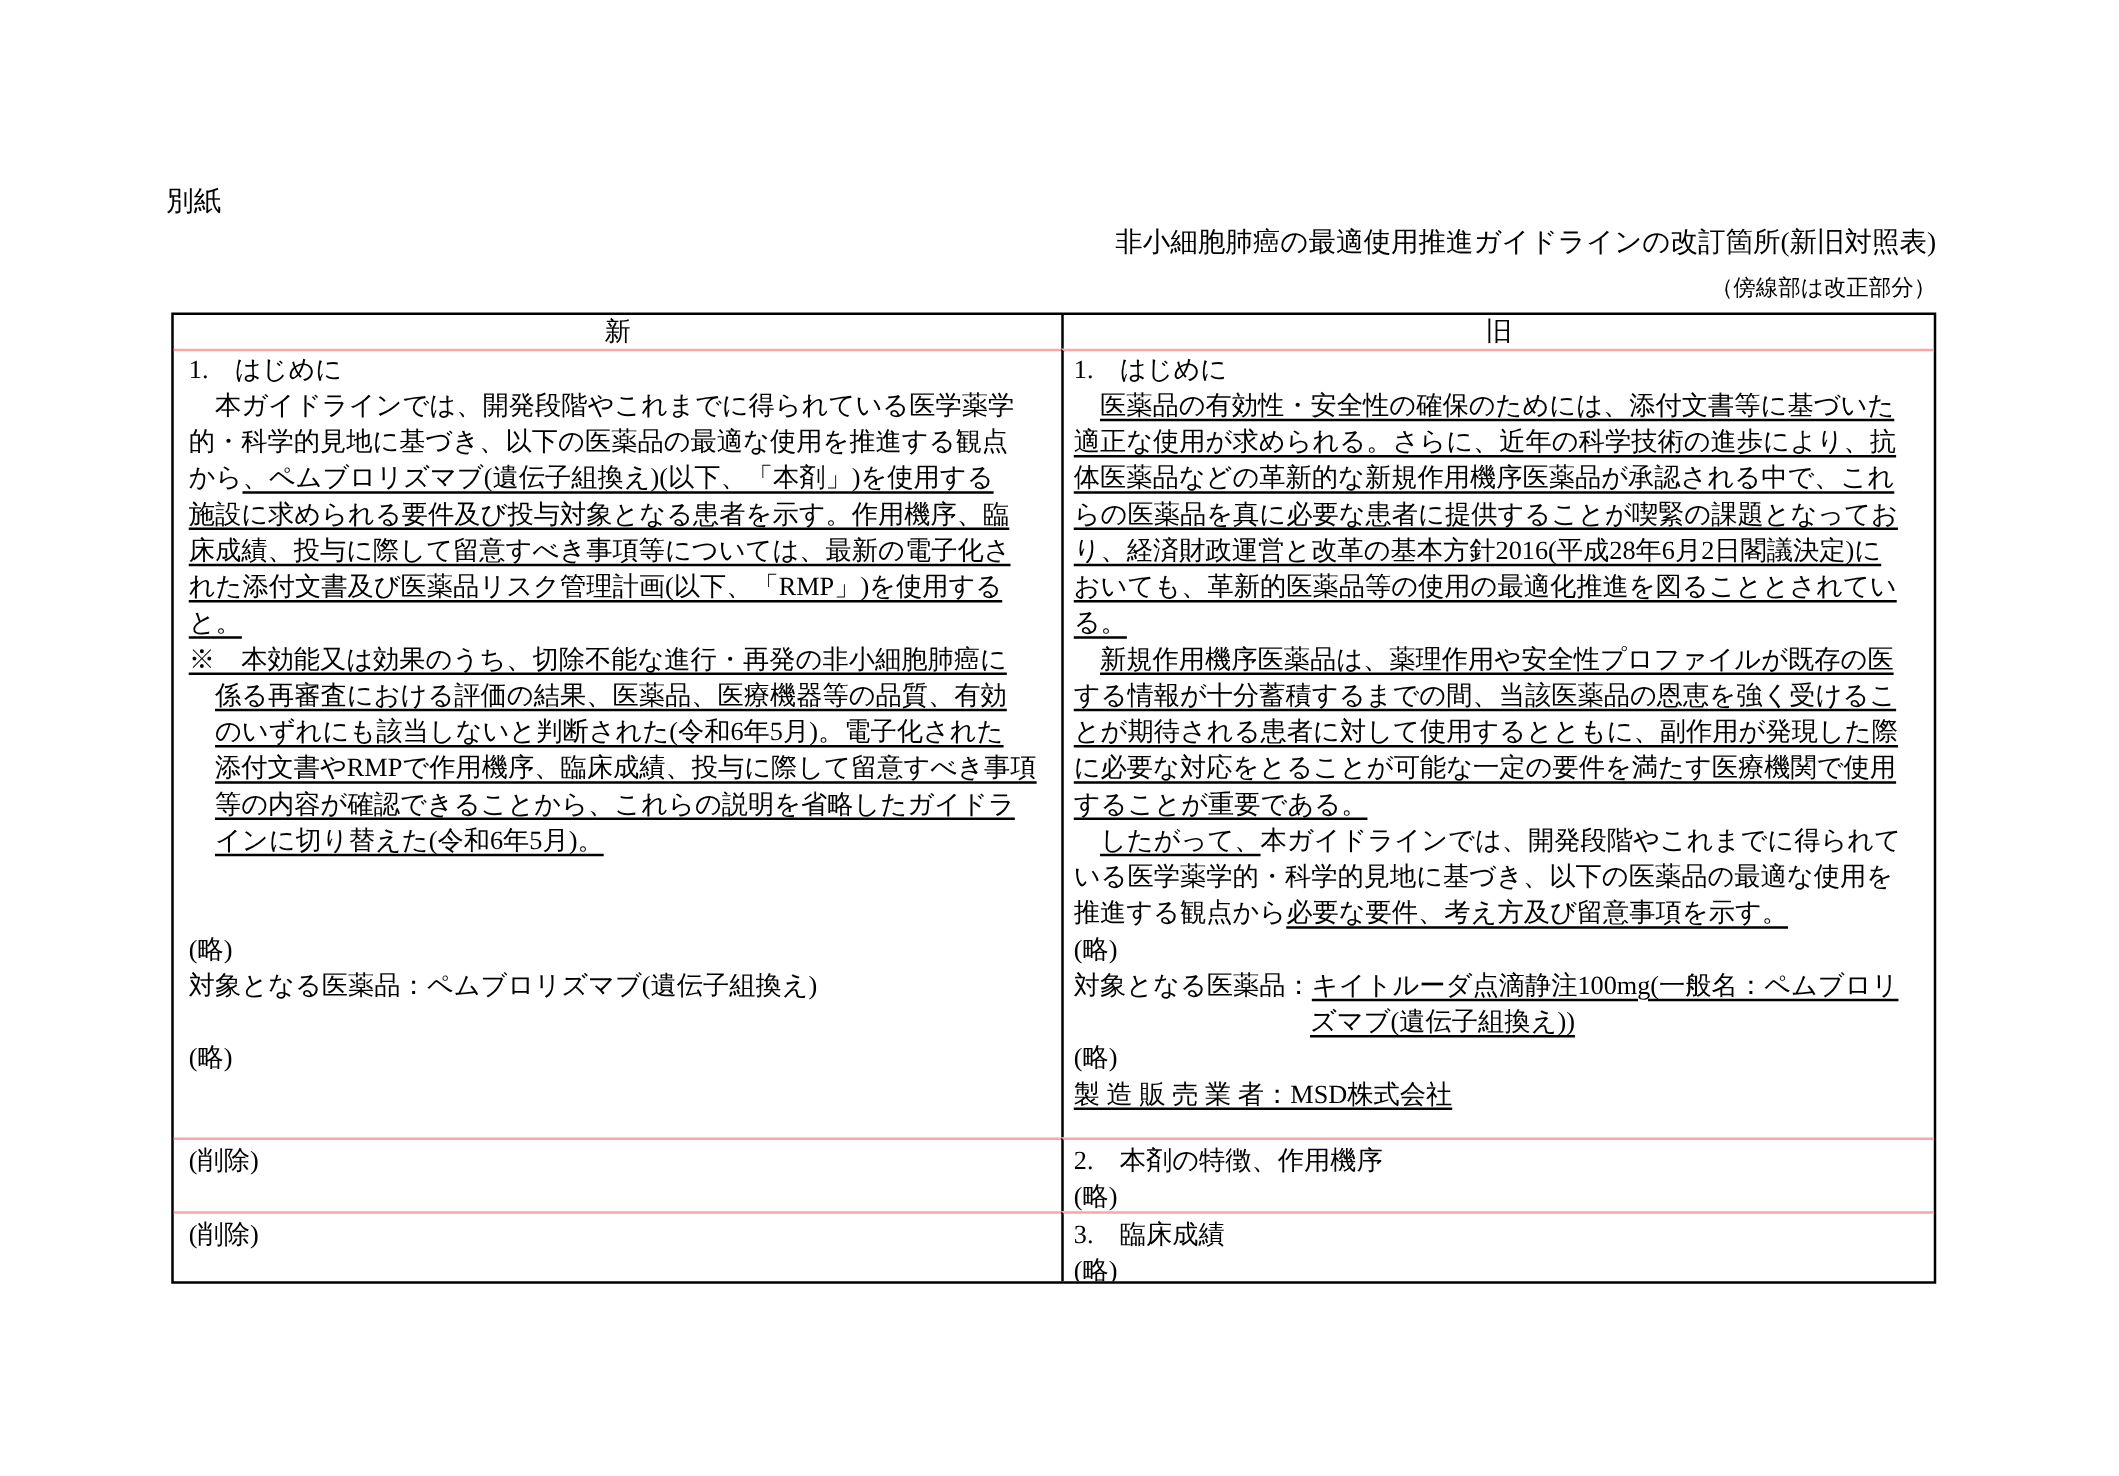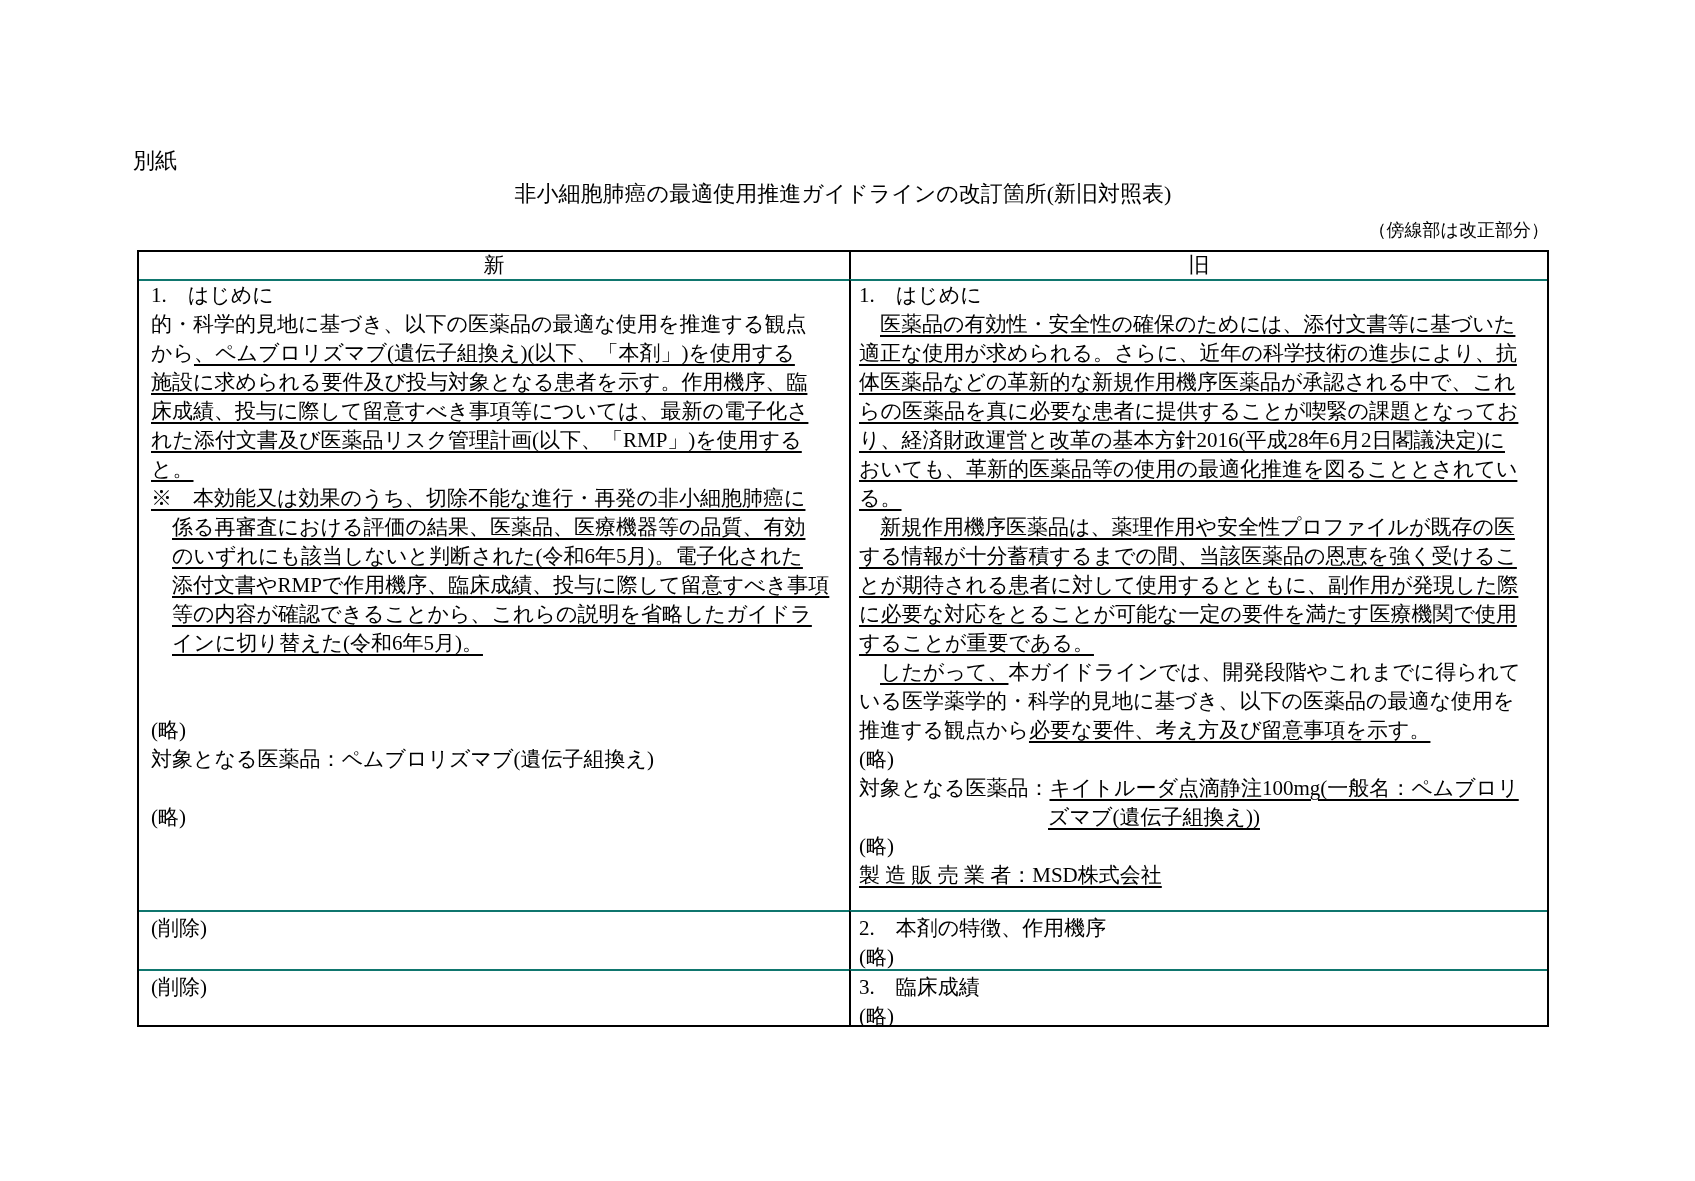--- a/index.html
+++ b/index.html
@@ -3,52 +3,53 @@
 <meta charset="utf-8">
 <style>
   html,body{margin:0;padding:0;}
   body{
     width:1695px;height:1181px;background:#ffffff;color:#000;
     font-family:"Liberation Serif","DejaVu Serif",serif;
     position:relative;overflow:hidden;
   }
   .page{position:absolute;inset:0;background:#fff;}
   #attachment{position:absolute;left:133px;top:148px;font-size:22px;line-height:26px;}
-  #title{position:absolute;left:137px;top:181px;width:1412px;text-align:center;font-size:22px;line-height:26px;}
+  #title{position:absolute;left:137px;top:181px;width:1412px;text-align:right;font-size:22px;line-height:26px;}
   #note{position:absolute;left:137px;top:217px;width:1412px;text-align:right;font-size:18px;line-height:26px;}
   #table{
     position:absolute;left:137px;top:250px;width:1408px;
     border:2px solid #000;display:grid;
     grid-template-columns:710px 1fr;
     grid-template-rows:27px 631px 59px 56px;
     background:#fff;
   }
   .th{font-size:21px;line-height:27px;text-align:center;overflow:hidden;}
   .cell{padding:0 6px 0 12px;overflow:hidden;}
   .cell.cr{padding-left:8px;}
-  .bt{border-top:2px solid #0f766e;font-family:Liberation Serif, serif;}
+  .bt{border-top:2px solid #fca5a5;font-family:Liberation Serif, serif;}
   .bl{border-left:2px solid #000;}
   .pt{padding-top:2px;}
   .ln{height:29px;line-height:29px;font-size:21px;white-space:pre;}
   .u{text-decoration:underline;text-decoration-thickness:1.5px;text-underline-offset:4px;}
 </style>
 </head>
 <body>
 
 <div class="page">
   <div id="attachment">別紙</div>
   <div id="title">非小細胞肺癌の最適使用推進ガイドラインの改訂箇所(新旧対照表)</div>
   <div id="note">（傍線部は改正部分）</div>
 
   <div id="table">
     <div class="th">新</div>
     <div class="th bl">旧</div>
 
     <div class="cell bt">
         <div class="ln"><span>1.　はじめに</span></div>
+        <div class="ln"><span>　本ガイドラインでは、開発段階やこれまでに得られている医学薬学</span></div>
         <div class="ln"><span>的・科学的見地に基づき、以下の医薬品の最適な使用を推進する観点</span></div>
         <div class="ln"><span>から</span><span class="u">、ペムブロリズマブ(遺伝子組換え)(以下、「本剤」)を使用する</span></div>
         <div class="ln"><span class="u">施設に求められる要件及び投与対象となる患者を示す。作用機序、臨</span></div>
         <div class="ln"><span class="u">床成績、投与に際して留意すべき事項等については、最新の電子化さ</span></div>
         <div class="ln"><span class="u">れた添付文書及び医薬品リスク管理計画(以下、「RMP」)を使用する</span></div>
         <div class="ln"><span class="u">と。</span></div>
         <div class="ln"><span class="u">※　本効能又は効果のうち、切除不能な進行・再発の非小細胞肺癌に</span></div>
         <div class="ln"><span>　</span><span class="u">係る再審査における評価の結果、医薬品、医療機器等の品質、有効</span></div>
         <div class="ln"><span>　</span><span class="u">のいずれにも該当しないと判断された(令和6年5月)。電子化された</span></div>
         <div class="ln"><span>　</span><span class="u">添付文書やRMPで作用機序、臨床成績、投与に際して留意すべき事項</span></div>

